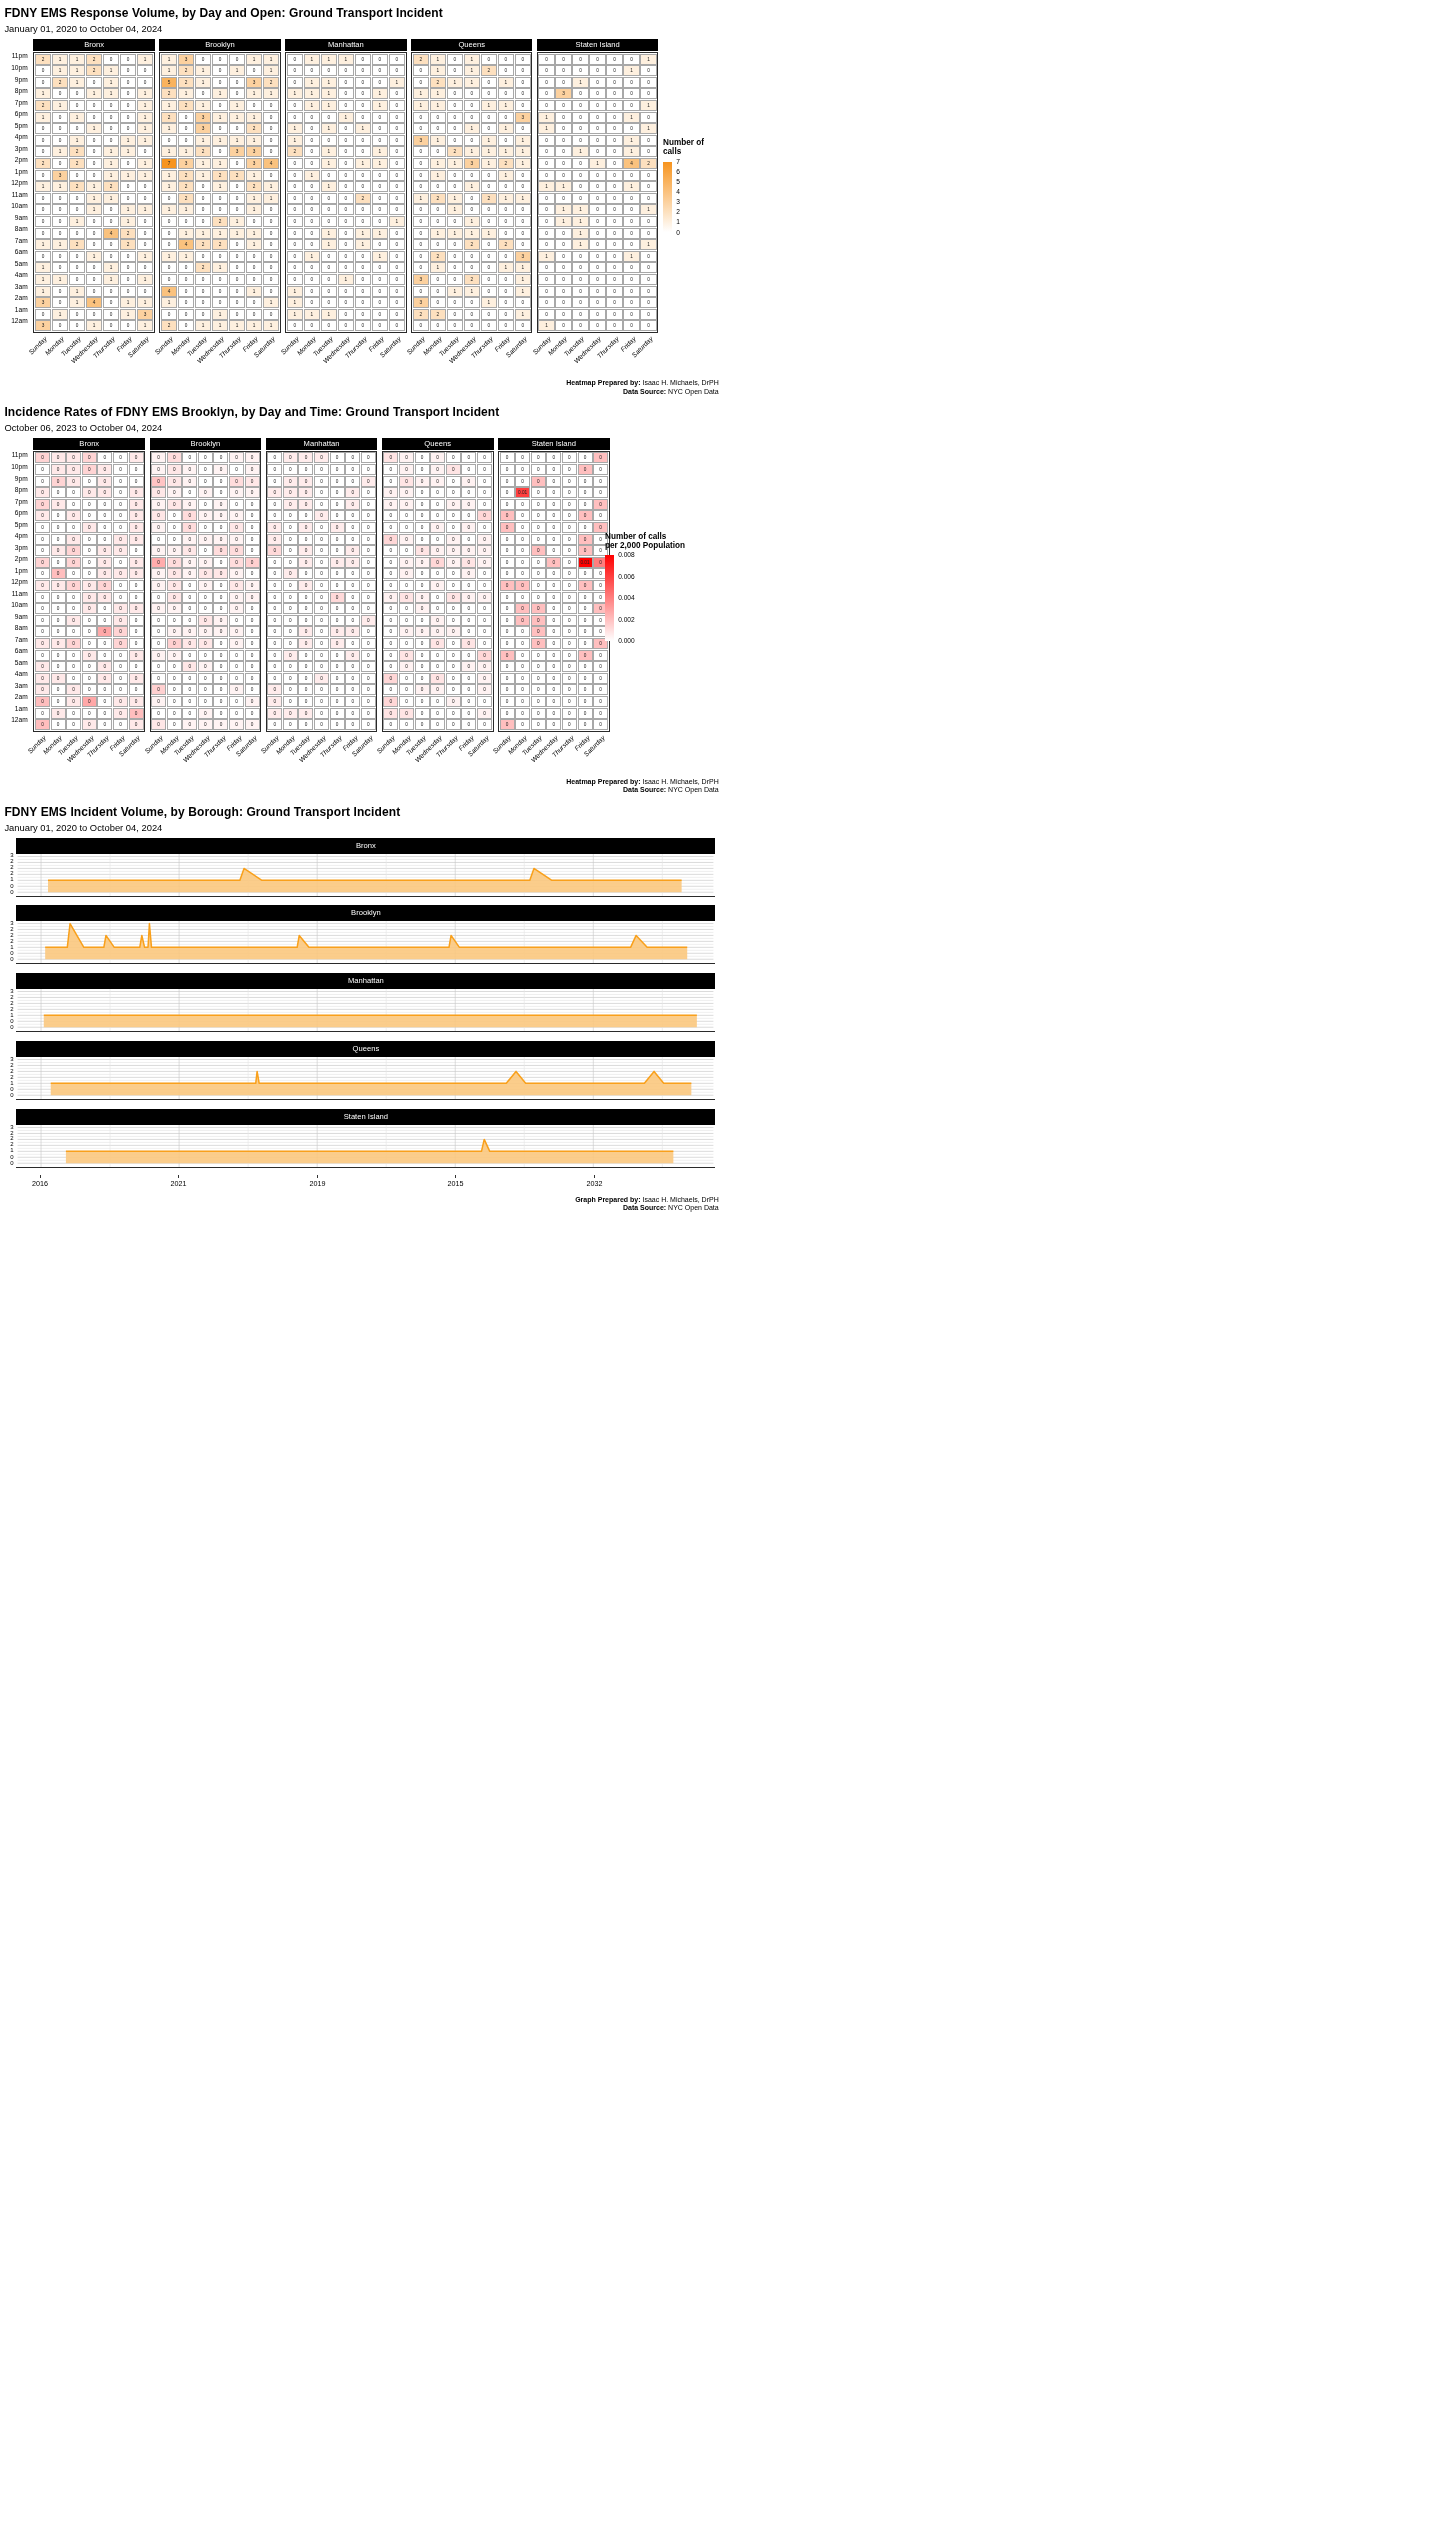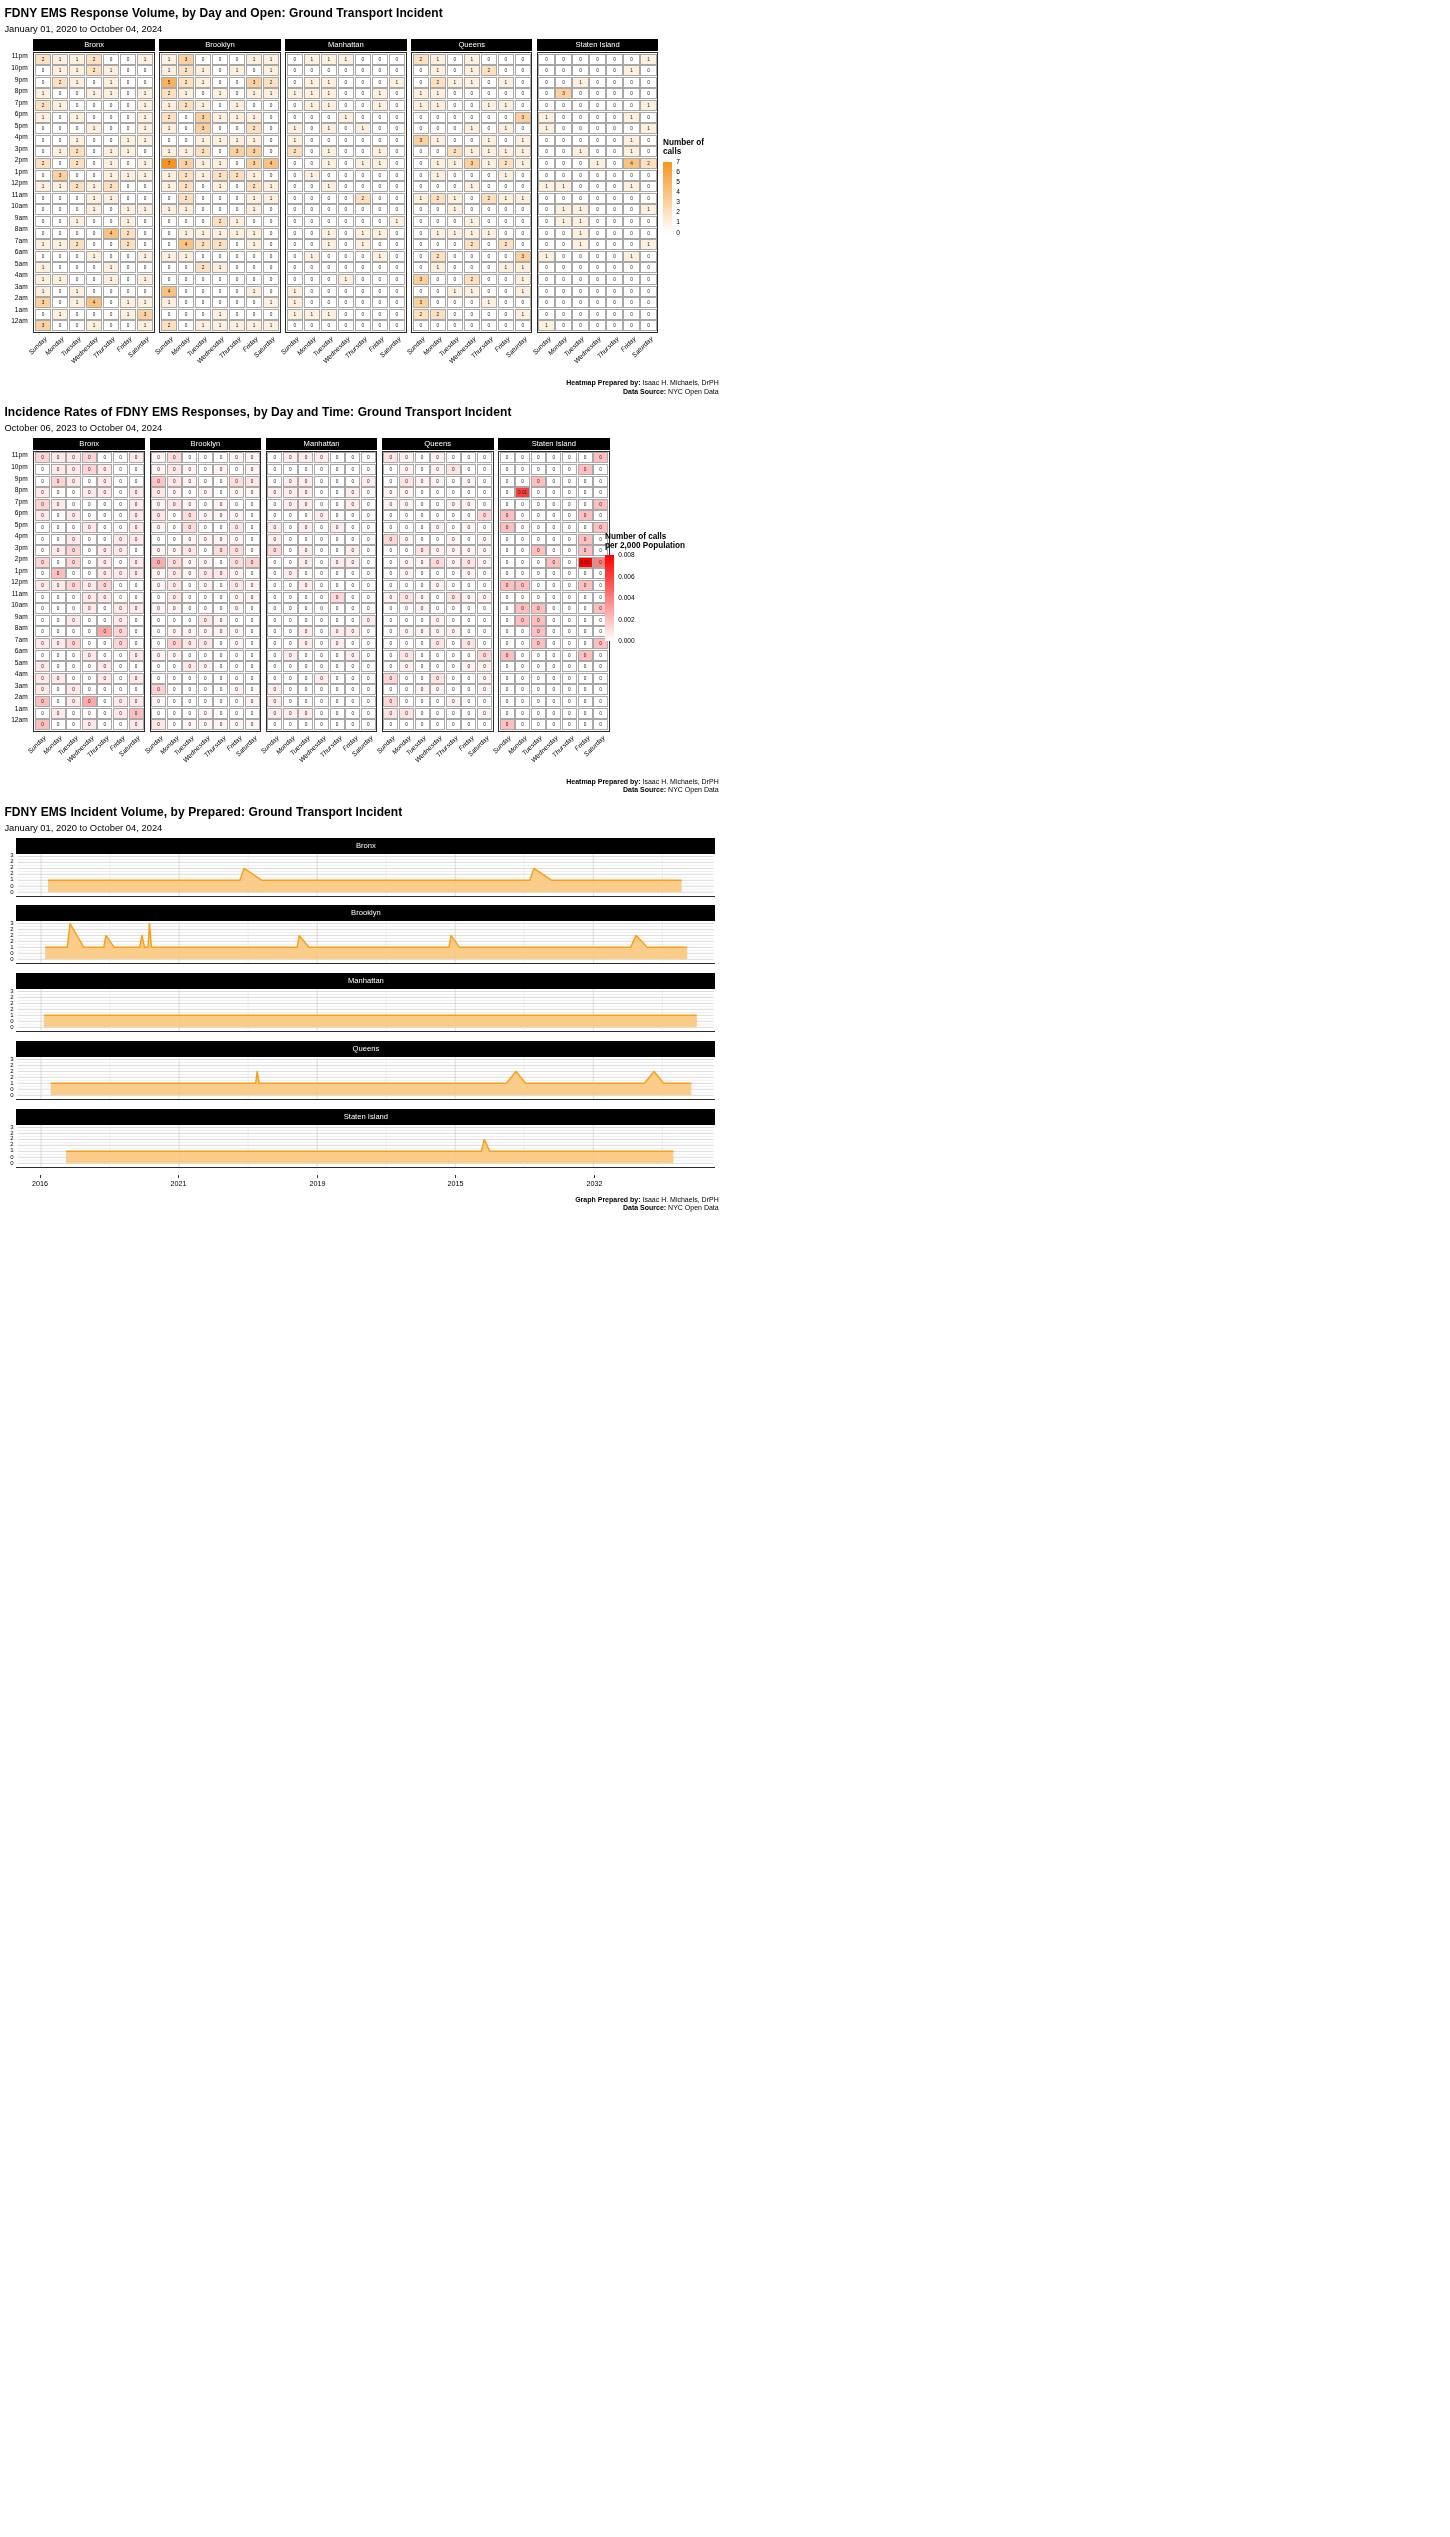--- a/index.html
+++ b/index.html
@@ -997,21 +997,21 @@
       </div>
     </div>
   </div>
   <div class="hm-footer">
     <div><span class="b">Heatmap Prepared by:</span><span> Isaac H. Michaels, DrPH</span></div>
     <div><span class="b">Data Source:</span><span> NYC Open Data</span></div>
   </div>
 </div>
 
 <div class="section" id="sec-rate-hm" style="margin-top:8.8px;">
-  <div class="chart-title">Incidence Rates of FDNY EMS Responses, by Day and Time: Ground Transport Incident</div>
+  <div class="chart-title">Incidence Rates of FDNY EMS Brooklyn, by Day and Time: Ground Transport Incident</div>
   <div class="chart-subtitle">October 06, 2023 to October 04, 2024</div>
   <div class="hm-wrap" style="position:relative;">
     <div class="hm-row" id="hm2-row">
         <div class="hours-col" style="height: 288px;">
           <div class="hour-label" style="top: 13.5px;">11pm</div>
           <div class="hour-label" style="top: 25px;">10pm</div>
           <div class="hour-label" style="top: 37px;">9pm</div>
           <div class="hour-label" style="top: 48px;">8pm</div>
           <div class="hour-label" style="top: 60px;">7pm</div>
           <div class="hour-label" style="top: 71px;">6pm</div>
@@ -1959,21 +1959,21 @@
       </div>
     </div>
   </div>
   <div class="hm-footer">
     <div><span class="b">Heatmap Prepared by:</span><span> Isaac H. Michaels, DrPH</span></div>
     <div><span class="b">Data Source:</span><span> NYC Open Data</span></div>
   </div>
 </div>
 
 <div class="section" id="sec-series" style="margin-top:10px;">
-  <div class="chart-title">FDNY EMS Incident Volume, by Prepared: Ground Transport Incident</div>
+  <div class="chart-title">FDNY EMS Incident Volume, by Borough: Ground Transport Incident</div>
   <div class="chart-subtitle">January 01, 2020 to October 04, 2024</div>
   <div id="ts-panels">
       <div class="ts-panel">
         <div class="ts-header">Bronx</div>
         <div class="ts-plot">
           <svg width="699" height="42" viewBox="0 0 1110 67">
             <line x1="0" x2="1110" y1="56.25" y2="56.25" stroke="#e6e6e6" stroke-width="1"></line>
             <line x1="0" x2="1110" y1="46.75" y2="46.75" stroke="#e6e6e6" stroke-width="1"></line>
             <line x1="0" x2="1110" y1="37.25" y2="37.25" stroke="#e6e6e6" stroke-width="1"></line>
             <line x1="0" x2="1110" y1="27.75" y2="27.75" stroke="#e6e6e6" stroke-width="1"></line>

